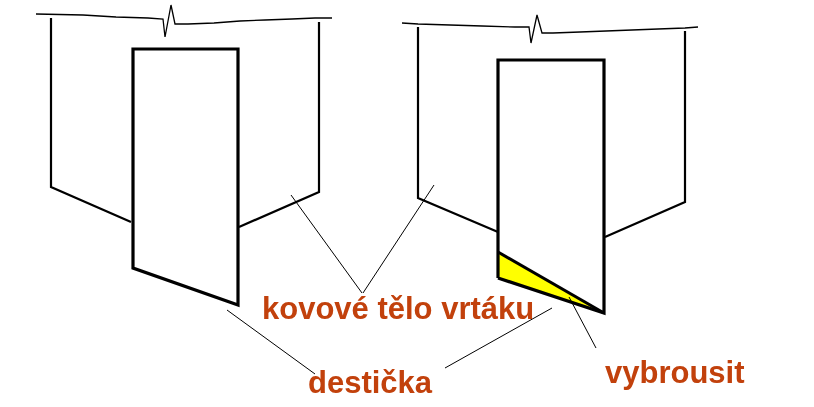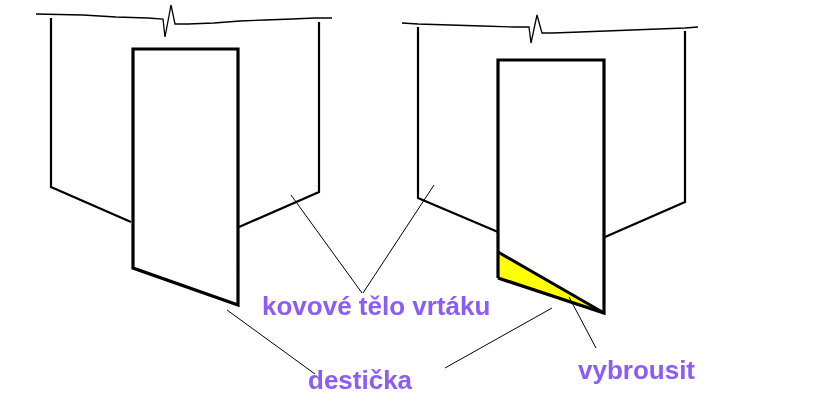--- a/index.html
+++ b/index.html
@@ -2,22 +2,22 @@
 <html><head>
   <meta charset="utf-8">
   <style>
     html, body { margin: 0; padding: 0; background: #ffffff; }
     body { width: 814px; height: 407px; position: relative; overflow: hidden; }
     #canvas { position: absolute; left: 0; top: 0; }
     .label {
       position: absolute;
       font-family: "Liberation Sans", sans-serif;
       font-weight: bold;
-      font-size: 26px;
-      color: #8b5cf6;
+      font-size: 31px;
+      color: #c2410c;
       white-space: nowrap;
       line-height: 1;
     }
   </style>
 </head>
 <body>
 
 <svg id="canvas" width="814" height="407" viewBox="0 0 814 407" xmlns="http://www.w3.org/2000/svg">
 
   <g>
@@ -40,13 +40,13 @@
     <line x1="291" y1="195" x2="362" y2="293" stroke="#000" stroke-width="1"></line>
     <line x1="434" y1="185" x2="363" y2="293" stroke="#000" stroke-width="1"></line>
     <line x1="227" y1="310" x2="315" y2="374" stroke="#000" stroke-width="1"></line>
     <line x1="552" y1="308" x2="445" y2="368" stroke="#000" stroke-width="1"></line>
     <line x1="569" y1="297" x2="596" y2="348" stroke="#000" stroke-width="1"></line>
   </g>
 </svg>
 
 <div class="label" style="left:262px; top:293px;">kovové tělo vrtáku</div>
 <div class="label" style="left:308px; top:367px;">destička</div>
-<div class="label" style="left:578px; top:357px;">vybrousit</div>
+<div class="label" style="left:605px; top:357px;">vybrousit</div>
 
 </body></html>

